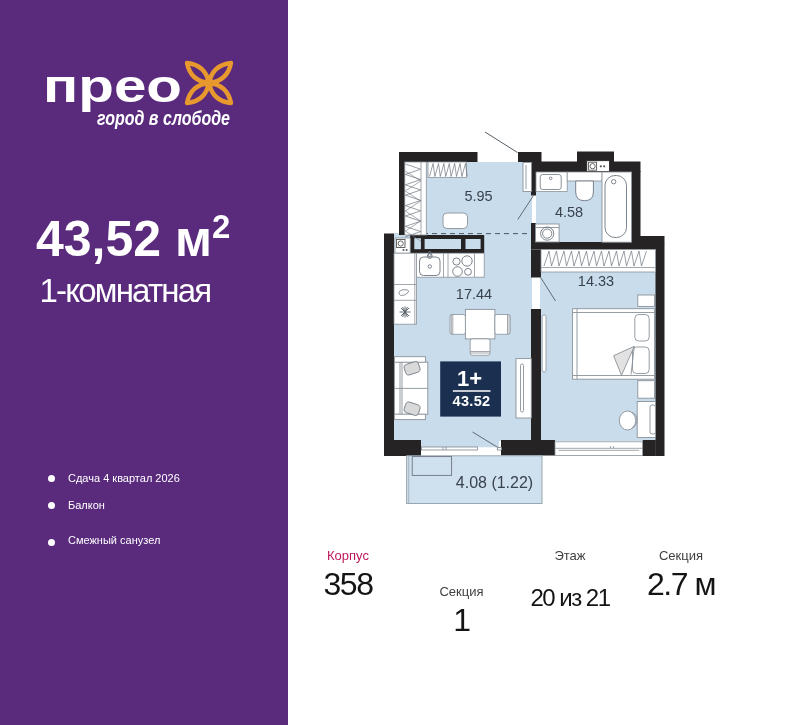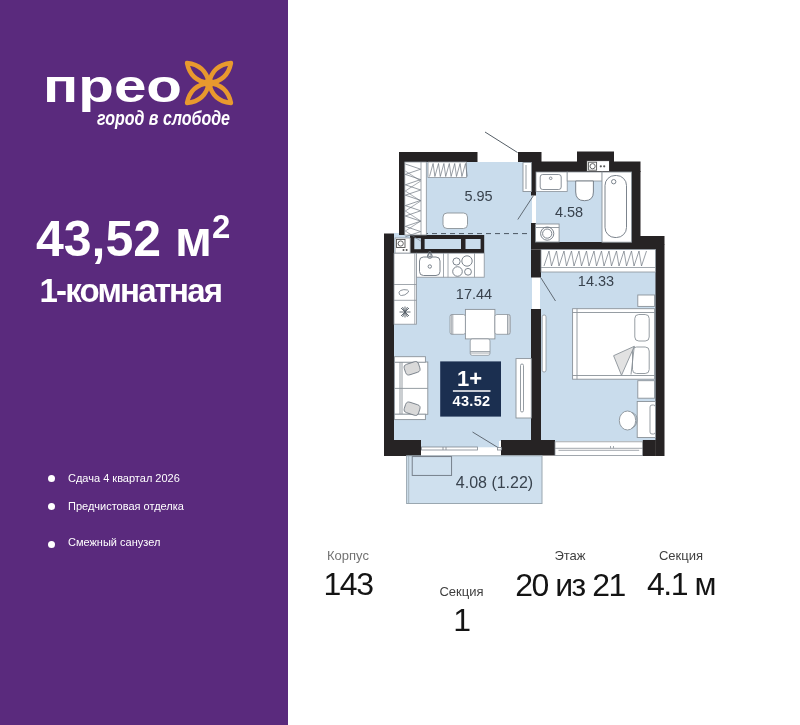--- a/index.html
+++ b/index.html
@@ -22,25 +22,25 @@
     <path d="M 209 83 Q 227.4 84.9 231 103 Q 212.6 101.1 209 83 Z"></path>
     <path d="M 209 83 Q 190.6 84.9 187 103 Q 205.4 101.1 209 83 Z"></path>
     <rect x="204" y="78" width="10" height="10" fill="#e8992e" stroke="none" transform="rotate(45 209 83)"></rect>
   </g>
 
   <text x="97" y="125" fill="#ffffff" font-size="20" font-style="italic" font-weight="bold" textLength="133" lengthAdjust="spacingAndGlyphs">город в слободе</text>
 </svg>
 
 <div class="abs" style="left:36px;top:208px;color:#fff;font-size:50px;font-weight:bold;letter-spacing:0px;">43,52 м<span style="font-size:33px;vertical-align:18px;">2</span></div>
 
-<div class="abs" style="left:39.5px;top:272px;color:#fff;font-size:33px;font-weight:bold;letter-spacing:-1.8px;">1-комнатная</div>
+<div class="abs" style="left:39.5px;top:272px;color:#fff;font-size:33px;font-weight:normal;letter-spacing:-1.8px;">1-комнатная</div>
 
 <div class="abs" style="left:48px;top:464px;color:#fff;font-size:11px;">
   <div style="height:28px;display:flex;align-items:center;"><span style="width:7px;height:7px;border-radius:50%;background:#fff;margin-right:13px;"></span>Сдача 4 квартал 2026</div>
-  <div style="height:28px;display:flex;align-items:center;"><span style="width:7px;height:7px;border-radius:50%;background:#fff;margin-right:13px;"></span>Предчистовая отделка</div>
+  <div style="height:26px;display:flex;align-items:center;"><span style="width:7px;height:7px;border-radius:50%;background:#fff;margin-right:13px;"></span>Балкон</div>
   <div style="height:28px;display:flex;align-items:flex-end;"><span style="width:7px;height:7px;border-radius:50%;background:#fff;margin-right:13px;"></span>Смежный санузел</div>
 </div>
 
 <svg class="abs" style="left:0;top:0;" width="800" height="725" viewBox="0 0 800 725">
   <g>
 
     <rect x="404" y="162" width="128" height="73" fill="#c9dcec"></rect>
 
     <rect x="536" y="170" width="96" height="73" fill="#c9dcec"></rect>
 
@@ -309,31 +309,31 @@
     <g fill="#ffffff" stroke="#8a9299" stroke-width="0.9">
       <ellipse cx="627.5" cy="420.5" rx="8.2" ry="9.5"></ellipse>
       <path d="M 632 412.5 q 5.5 2 5 8 q -0.5 6 -5.5 7.8" fill="none"></path>
     </g>
   </g>
 </svg>
 
 <div class="abs" style="left:288px;top:548px;width:512px;height:70px;">
 
   <div class="abs" style="left:0;top:0;width:120px;text-align:center;white-space:nowrap;">
-    <div style="font-size:13px;color:#737373;">Корпус</div>
-    <div style="font-size:32px;color:#141414;margin-top:3px;letter-spacing:-1.5px;">143</div>
+    <div style="font-size:13px;color:#be185d;">Корпус</div>
+    <div style="font-size:32px;color:#141414;margin-top:3px;letter-spacing:-1.5px;">358</div>
   </div>
 
   <div class="abs" style="left:116px;top:0;width:115px;text-align:center;white-space:nowrap;">
     <div style="font-size:13px;color:#3f3f3f;margin-top:36px;">Секция</div>
     <div style="font-size:32px;color:#141414;margin-top:3px;letter-spacing:-1.5px;">1</div>
   </div>
 
   <div class="abs" style="left:212px;top:0;width:140px;text-align:center;white-space:nowrap;">
     <div style="font-size:13px;color:#3f3f3f;">Этаж</div>
-    <div style="font-size:32px;color:#141414;margin-top:4px;letter-spacing:-1.5px;">20 из 21</div>
+    <div style="font-size:24px;color:#141414;margin-top:21px;letter-spacing:-1.5px;">20 из 21</div>
   </div>
 
   <div class="abs" style="left:333px;top:0;width:120px;text-align:center;white-space:nowrap;">
     <div style="font-size:13px;color:#3f3f3f;">Секция</div>
-    <div style="font-size:32px;color:#141414;margin-top:3px;letter-spacing:-1.5px;">4.1 м</div>
+    <div style="font-size:32px;color:#141414;margin-top:3px;letter-spacing:-1.5px;">2.7 м</div>
   </div>
 </div>
 
 </body></html>

